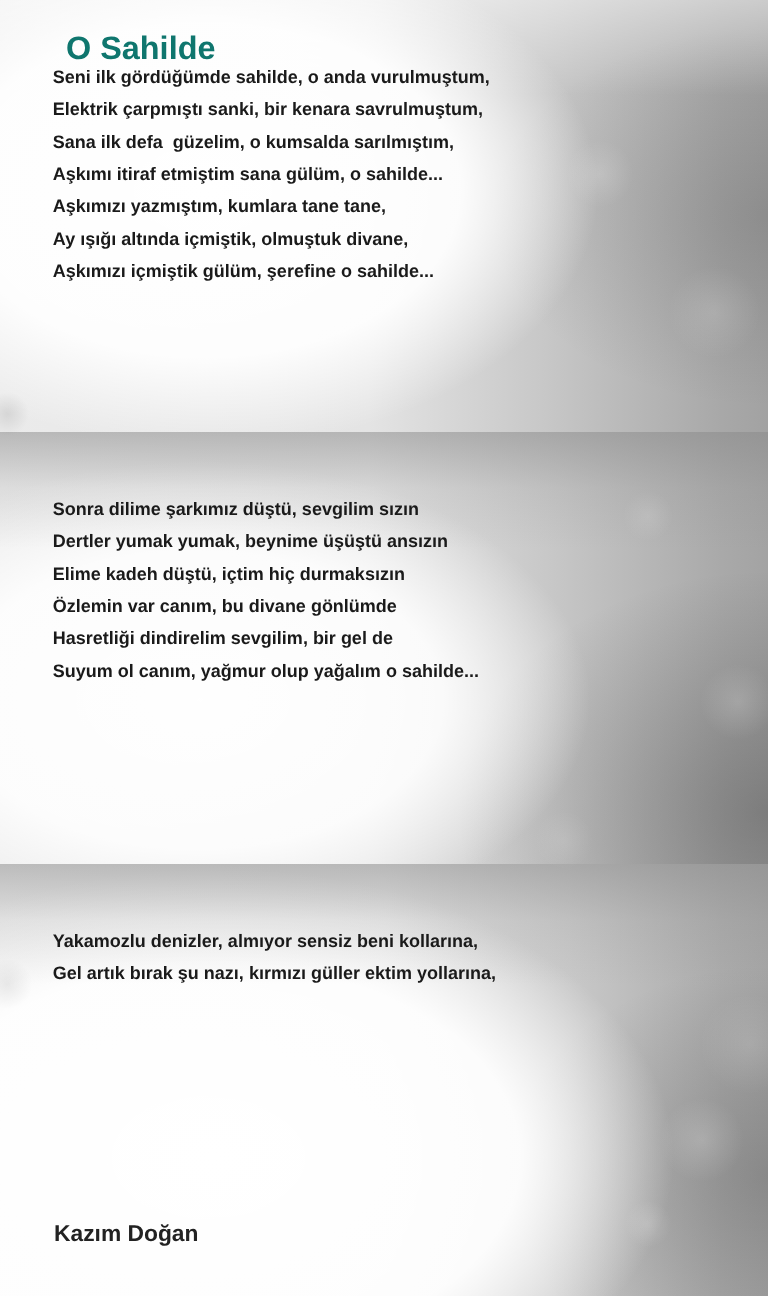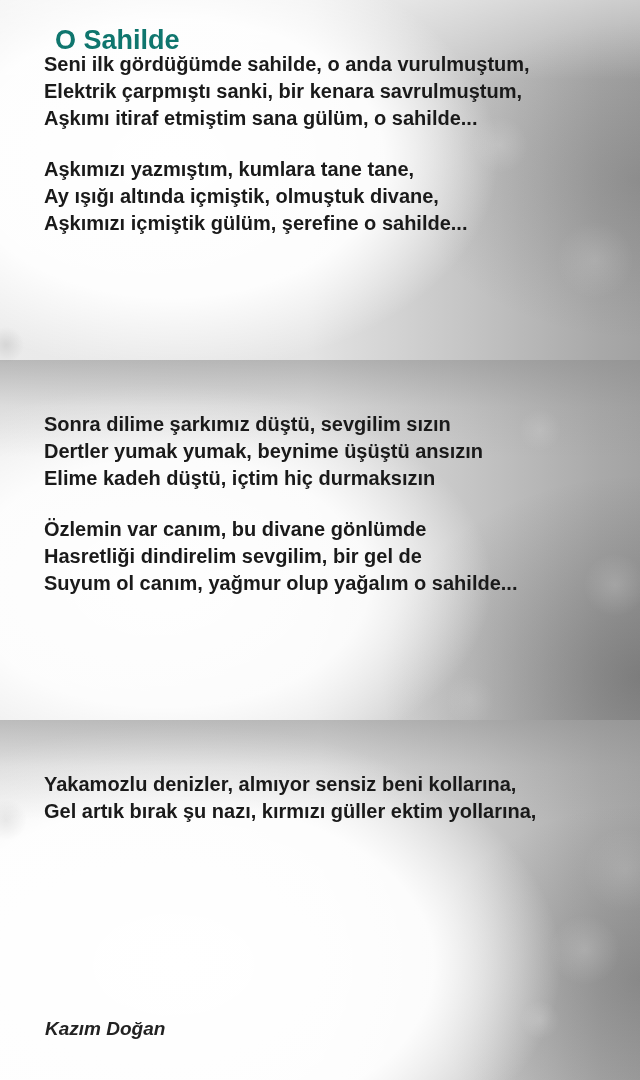--- a/index.html
+++ b/index.html
@@ -73,34 +73,33 @@
     color: #0f766e;
     white-space: pre;
   }
   .text-block {
     position: absolute;
     left: 44px;
   }
   .tb-sec1 { top: 51px; }
   .tb-sec2 { top: 411px; }
   .tb-sec3 { top: 771px; }
-  .stanza + .stanza { margin-top: 24px; }
+  .stanza + .stanza { }
   .poem-line {
-    font-size: 20px;
+    font-size: 15px;
     font-weight: 700;
     line-height: 27px;
     color: #1a1a1a;
     white-space: pre;
   }
   .author-name {
     position: absolute;
     left: 45px;
     top: 1015px;
     font-size: 19px;
-    font-style: italic;
     font-weight: 700;
     line-height: 27px;
     color: #222222;
     white-space: pre;
   }
 </style>
 </head>
 <body>
 
 <div id="page">
@@ -109,20 +108,21 @@
   <div class="bg-section bg-sec2"></div>
   <div class="bg-section bg-sec3"></div>
   <div class="bg-bokeh"></div>
 
   <h1 class="page-title">O Sahilde</h1>
 
   <div class="text-block tb-sec1">
     <div class="stanza">
       <div class="poem-line">Seni ilk gördüğümde sahilde, o anda vurulmuştum,</div>
       <div class="poem-line">Elektrik çarpmıştı sanki, bir kenara savrulmuştum,</div>
+      <div class="poem-line">Sana ilk defa  güzelim, o kumsalda sarılmıştım,</div>
       <div class="poem-line">Aşkımı itiraf etmiştim sana gülüm, o sahilde...</div>
     </div>
     <div class="stanza">
       <div class="poem-line">Aşkımızı yazmıştım, kumlara tane tane,</div>
       <div class="poem-line">Ay ışığı altında içmiştik, olmuştuk divane,</div>
       <div class="poem-line">Aşkımızı içmiştik gülüm, şerefine o sahilde...</div>
     </div>
   </div>
 
   <div class="text-block tb-sec2">

